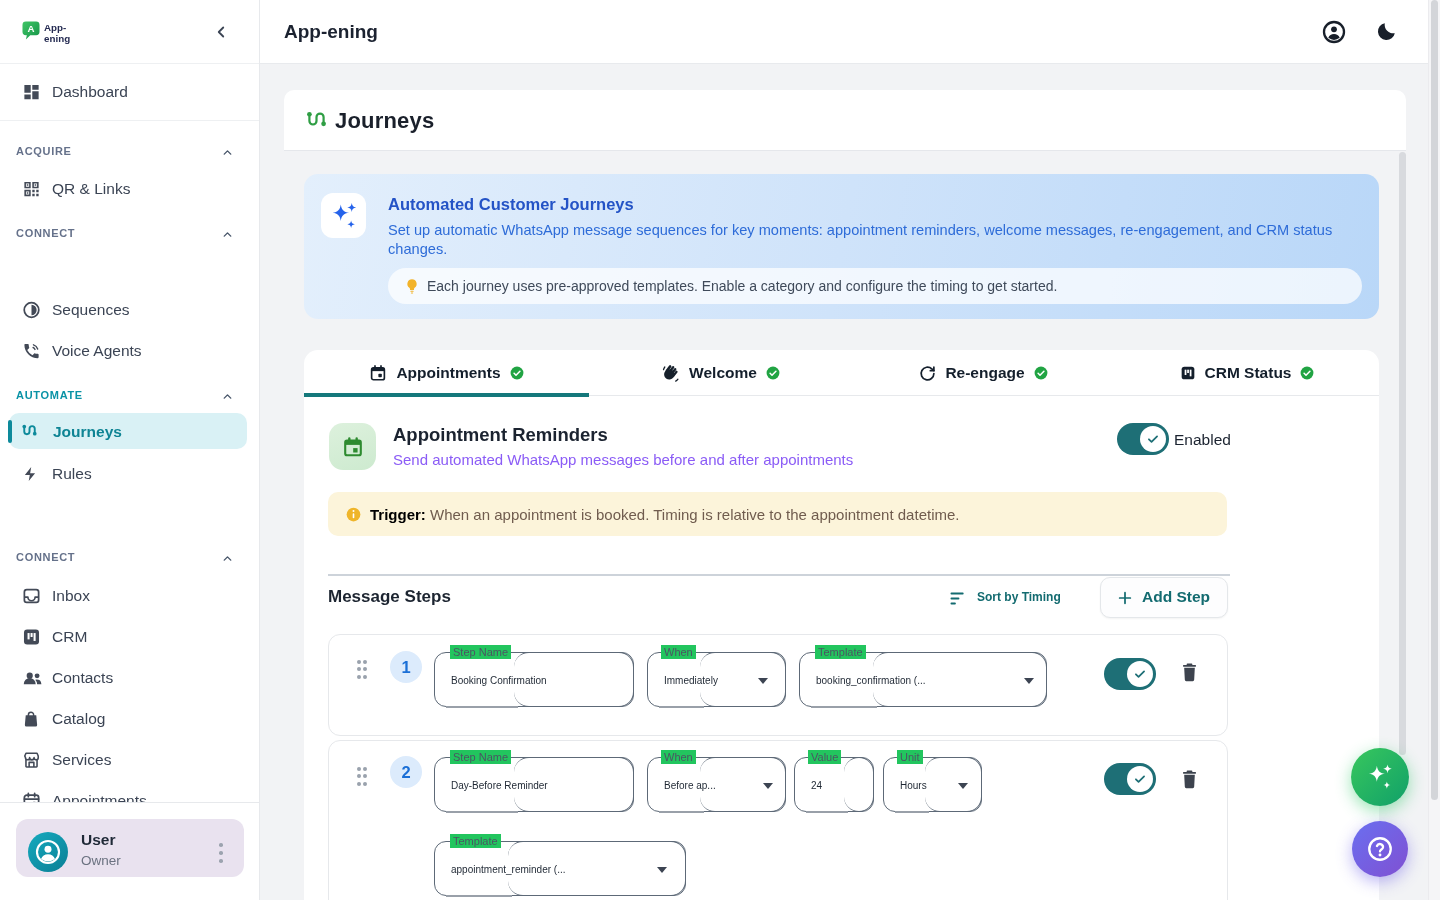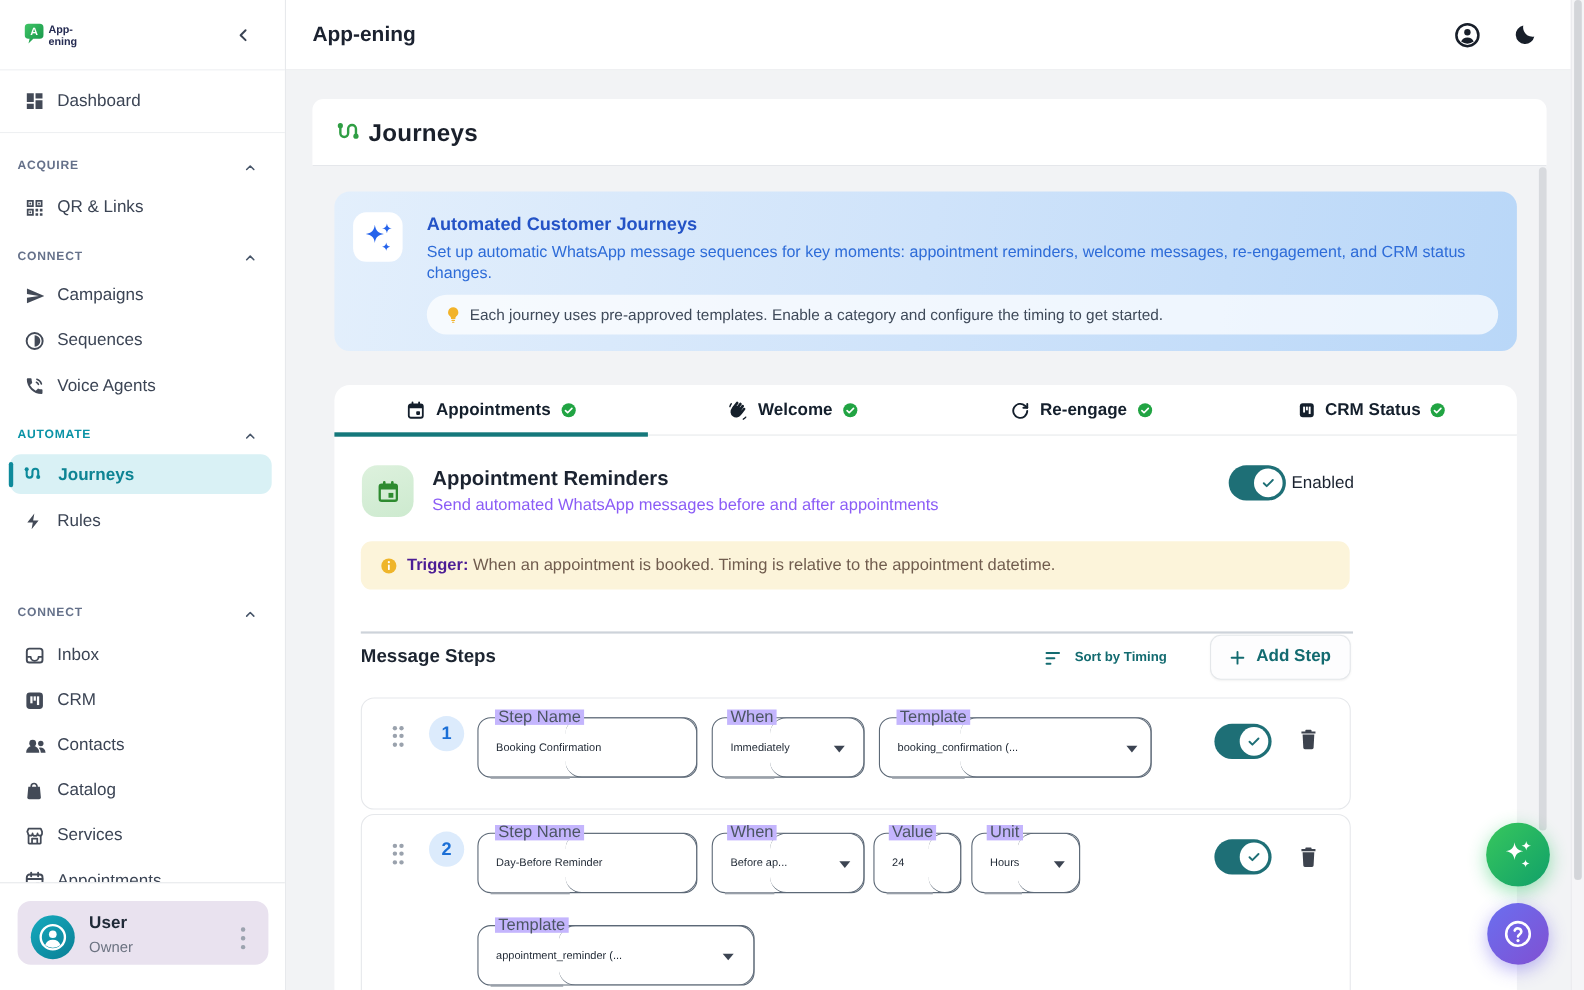--- a/index.html
+++ b/index.html
@@ -51,21 +51,21 @@
 #ms-title{position:absolute;left:24px;top:237px;font-size:17px;font-weight:bold;color:#1c2430}
 #sortbtn{position:absolute;left:646px;top:240px;font-size:12px;font-weight:600;color:#136b70}
 #addbtn{position:absolute;left:796px;top:227px;width:128px;height:41px;background:#fdfdfe;border:1px solid #e4e7ea;border-radius:10px;box-shadow:0 1px 2px rgba(0,0,0,.05)}
 #addbtn span{position:absolute;left:41px;top:10px;font-size:15.5px;font-weight:600;color:#136b70}
 
 .stepcard{position:absolute;left:24px;width:900px;background:#fff;border:1px solid #e6e8eb;border-radius:12px}
 .grip{position:absolute;width:14px;height:20px}
 .grip i{position:absolute;width:3.9px;height:3.9px;border-radius:50%;background:#9aa2ad}
 .numc{position:absolute;width:32px;height:32px;border-radius:50%;background:#dcebfc;color:#1b6fd6;font-size:16.5px;font-weight:600;text-align:center;line-height:32px}
 .fld{position:absolute;height:55px;border:1.2px solid #5d6977;border-radius:12px;background:#fff}
-.flbl{position:absolute;top:-8px;font-size:15px;color:#4b5563;background:#c4b5fd;padding:0 3px;z-index:2;line-height:14px}
+.flbl{position:absolute;top:-8px;font-size:11px;color:#4b5563;background:#22c55e;padding:0 3px;z-index:2;line-height:14px}
 .notch{position:absolute;top:-1.2px;bottom:-1.2px;right:-1.2px;border:1.2px solid #5d6977;border-left:none;border-radius:15px;pointer-events:none}
 .uline{position:absolute;left:11px;bottom:-2.2px;height:2.4px;background:#99a0a9}
 .fval{position:absolute;left:16px;top:50%;transform:translateY(-50%);font-size:10px;color:#1e2733;white-space:nowrap}
 .arr{position:absolute;top:50%;margin-top:-2px;width:0;height:0;border-left:5px solid transparent;border-right:5px solid transparent;border-top:6px solid #3c4452}
 
 #fab1{position:absolute;left:1351px;top:748px;width:58px;height:58px;border-radius:50%;background:linear-gradient(135deg,#38c75d,#10a069);box-shadow:0 5px 16px rgba(34,197,94,.45);z-index:9}
 #fab2{position:absolute;left:1352px;top:821px;width:56px;height:56px;border-radius:50%;background:linear-gradient(135deg,#6a6ff0,#8050d2);box-shadow:0 5px 16px rgba(104,91,233,.45);z-index:9}
 .fabic{position:absolute;left:50%;top:50%;transform:translate(-50%,-50%)}
 
 #sb-win{position:absolute;right:0;top:0;width:12px;height:900px;background:#f5f5f7;border-left:1px solid #ebebee;z-index:8}
@@ -105,26 +105,20 @@
   <div class="nrow" style="top:170px">
     <svg class="nicon" width="19" height="19" viewBox="0 0 24 24" fill="#434a57">
         <path d="M3 3h8v8H3zm2 2v4h4V5zm1 1h2v2H6zM13 3h8v8h-8zm2 2v4h4V5zm1 1h2v2h-2zM3 13h8v8H3zm2 2v4h4v-4zm1 1h2v2H6zM13 13h3v3h-3zM18 13h3v3h-3zM13 18h3v3h-3zM18 18h3v3h-3z"></path>
       </svg>
     <span class="nlbl">QR &amp; Links</span>
   </div>
   <div class="sechdr" style="top:227px">CONNECT</div>
   <svg class="chev" style="top:228px" viewBox="0 0 24 24" fill="none" stroke="#475569" stroke-width="2.6" stroke-linecap="round" stroke-linejoin="round">
       <path d="M6 15l6-6 6 6"></path>
     </svg>
-  <div class="nrow" style="top:250px">
-    <svg class="nicon" width="20" height="20" viewBox="0 0 24 24" fill="#434a57">
-        <path d="M3 20l19-8L3 4v6l13 2-13 2z"></path>
-      </svg>
-    <span class="nlbl">Campaigns</span>
-  </div>
   <div class="nrow" style="top:291px">
     <svg class="nicon" width="19" height="19" viewBox="0 0 24 24" fill="none">
         <circle cx="12" cy="12" r="9.2" stroke="#434a57" stroke-width="2.2"></circle>
         <path d="M12 5.5a6.5 6.5 0 0 1 0 13z" fill="#434a57"></path>
       </svg>
     <span class="nlbl">Sequences</span>
   </div>
   <div class="nrow" style="top:332px">
     <svg class="nicon" width="19" height="19" viewBox="0 0 24 24" fill="#434a57">
         <path d="M6.6 10.8a15.1 15.1 0 0 0 6.6 6.6l2.2-2.2c.3-.3.7-.4 1-.2 1.1.4 2.3.6 3.6.6.6 0 1 .4 1 1V20c0 .6-.4 1-1 1C10.6 21 3 13.4 3 4c0-.6.4-1 1-1h3.5c.6 0 1 .4 1 1 0 1.2.2 2.4.6 3.6.1.3 0 .7-.2 1z"></path>
@@ -337,21 +331,21 @@
           </svg>
     </div>
       </div>
     <div id="enabled-lbl">Enabled</div>
     <div id="trigger">
       <svg class="abs" style="left:18px;top:15px" width="15" height="15" viewBox="0 0 24 24">
           <circle cx="12" cy="12" r="11" fill="#efb52a"></circle>
           <rect x="10.7" y="10" width="2.6" height="8" rx="1.3" fill="#fff"></rect>
           <circle cx="12" cy="6.5" r="1.6" fill="#fff"></circle>
         </svg>
-      <span><b style="color:#4c1d95">Trigger:</b> When an appointment is booked. Timing is relative to the appointment datetime.</span>
+      <span><b style="color:#000000">Trigger:</b> When an appointment is booked. Timing is relative to the appointment datetime.</span>
     </div>
     <div id="divider"></div>
     <div id="ms-title">Message Steps</div>
     <svg class="abs" style="left:646px;top:241px" width="17" height="15" viewBox="0 0 24 20" stroke="#136b70" stroke-width="2.6" stroke-linecap="round">
         <path d="M2 3h16M2 10h10M2 17h5"></path>
       </svg>
     <div id="sortbtn" style="left:673px">Sort by Timing</div>
     <div id="addbtn">
       <svg class="abs" style="left:16px;top:12px" width="16" height="16" viewBox="0 0 24 24" stroke="#136b70" stroke-width="2.6" stroke-linecap="round">
           <path d="M12 4v16M4 12h16"></path>

